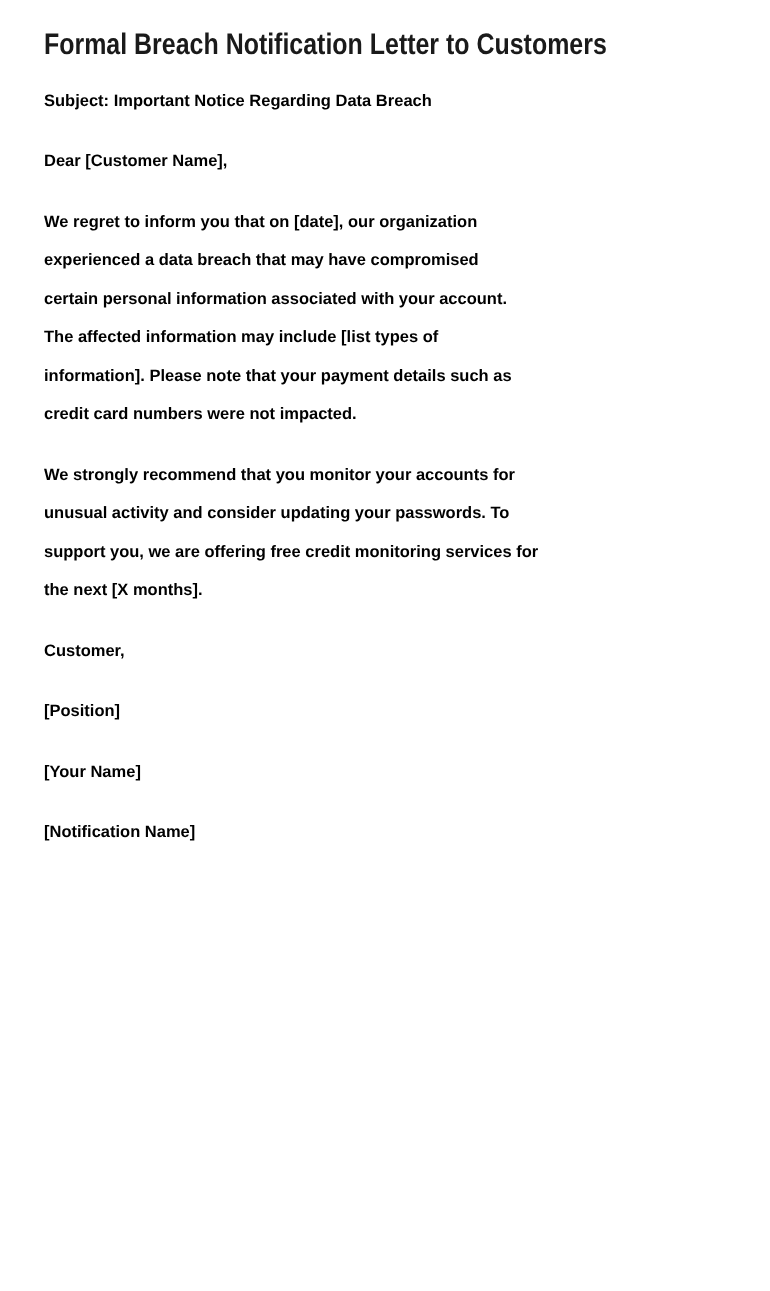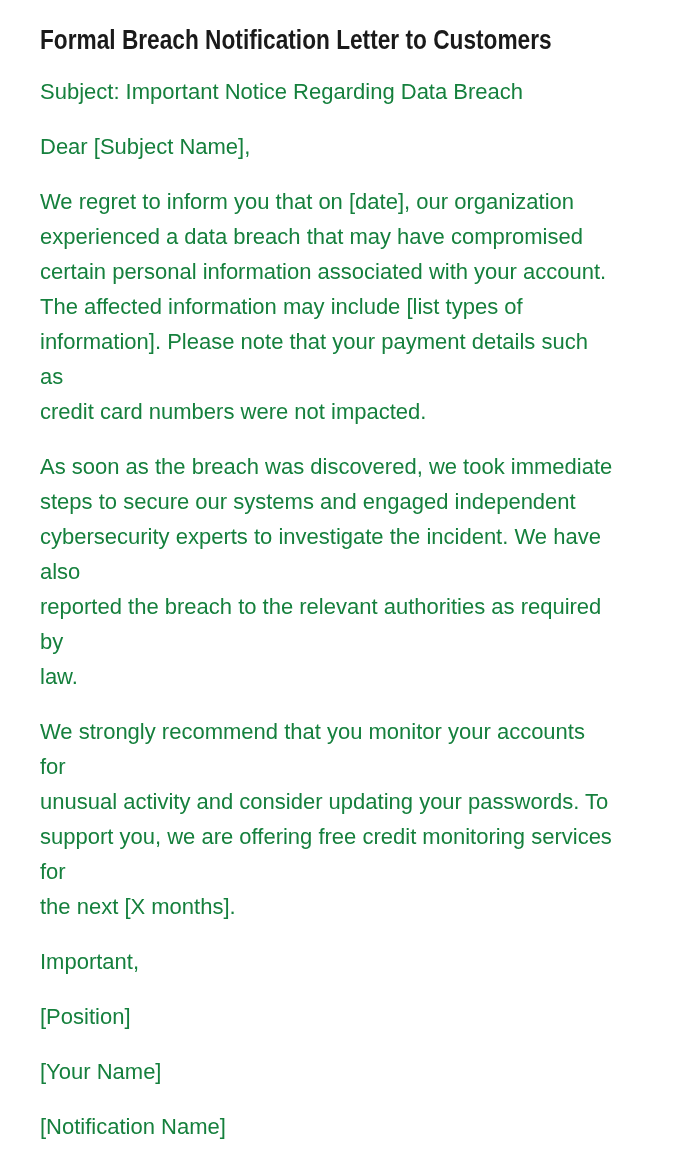--- a/index.html
+++ b/index.html
@@ -23,57 +23,52 @@
     font-size: 27px;
     line-height: 33px;
     font-weight: 700;
     color: #1a1a1a;
     margin: 0 0 17px 0;
     white-space: nowrap;
     transform: scaleX(0.84);
     transform-origin: 0 50%;
   }
   .line, .para {
-    font-size: 22px;
+    font-size: 15px;
     line-height: 35px;
-    font-weight: 400;
+    font-weight: 700;
     margin: 0 0 20px 0;
     white-space: pre-line; 
-    color: #15803d;
+    color: #000000;
   }
 </style>
 </head>
 <body>
 
 <div class="page">
   <h1 class="doc-title">Formal Breach Notification Letter to Customers</h1>
 
   <p class="line">Subject: Important Notice Regarding Data Breach</p>
 
-  <p class="line">Dear [Subject Name],</p>
+  <p class="line">Dear [Customer Name],</p>
 
   <p class="para">We regret to inform you that on [date], our organization
 experienced a data breach that may have compromised
 certain personal information associated with your account.
 The affected information may include [list types of
 information]. Please note that your payment details such as
 credit card numbers were not impacted.</p>
 
-  <p class="para">As soon as the breach was discovered, we took immediate
-steps to secure our systems and engaged independent
-cybersecurity experts to investigate the incident. We have also
-reported the breach to the relevant authorities as required by
-law.</p>
 
   <p class="para">We strongly recommend that you monitor your accounts for
 unusual activity and consider updating your passwords. To
 support you, we are offering free credit monitoring services for
 the next [X months].</p>
 
 
-  <p class="line">Important,</p>
+  <p class="line">Customer,</p>
 
   <p class="line">[Position]</p>
 
   <p class="line">[Your Name]</p>
 
   <p class="line">[Notification Name]</p>
 </div>
 
 </body></html>

